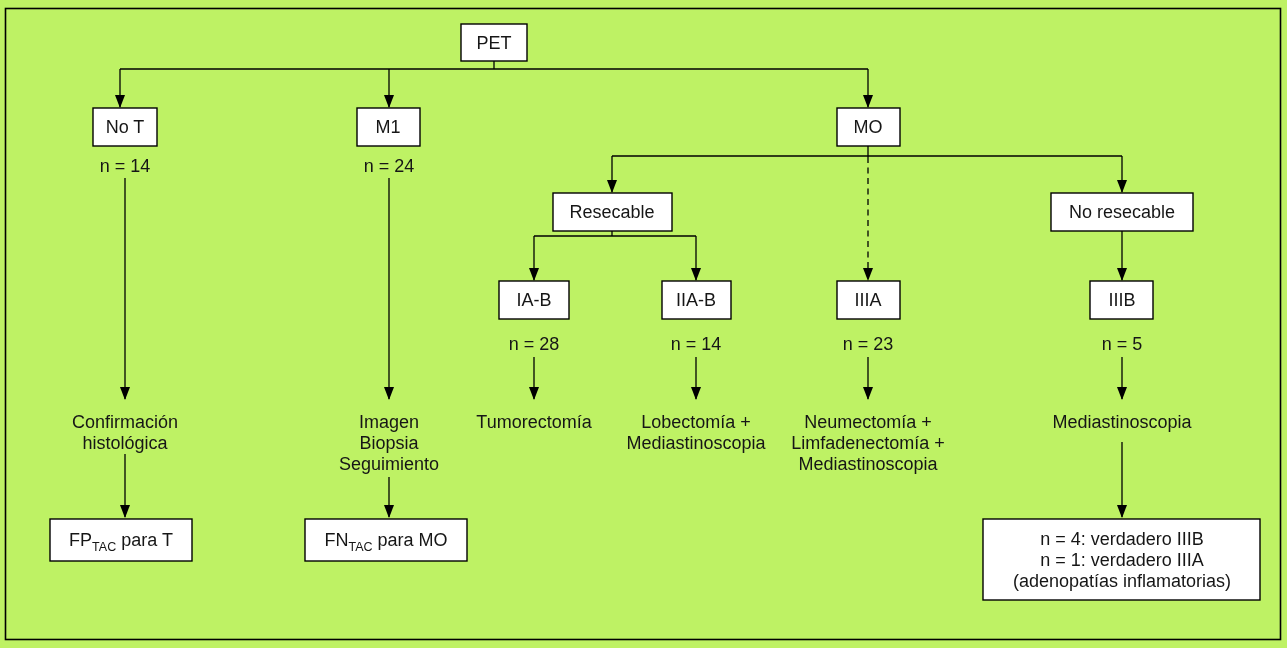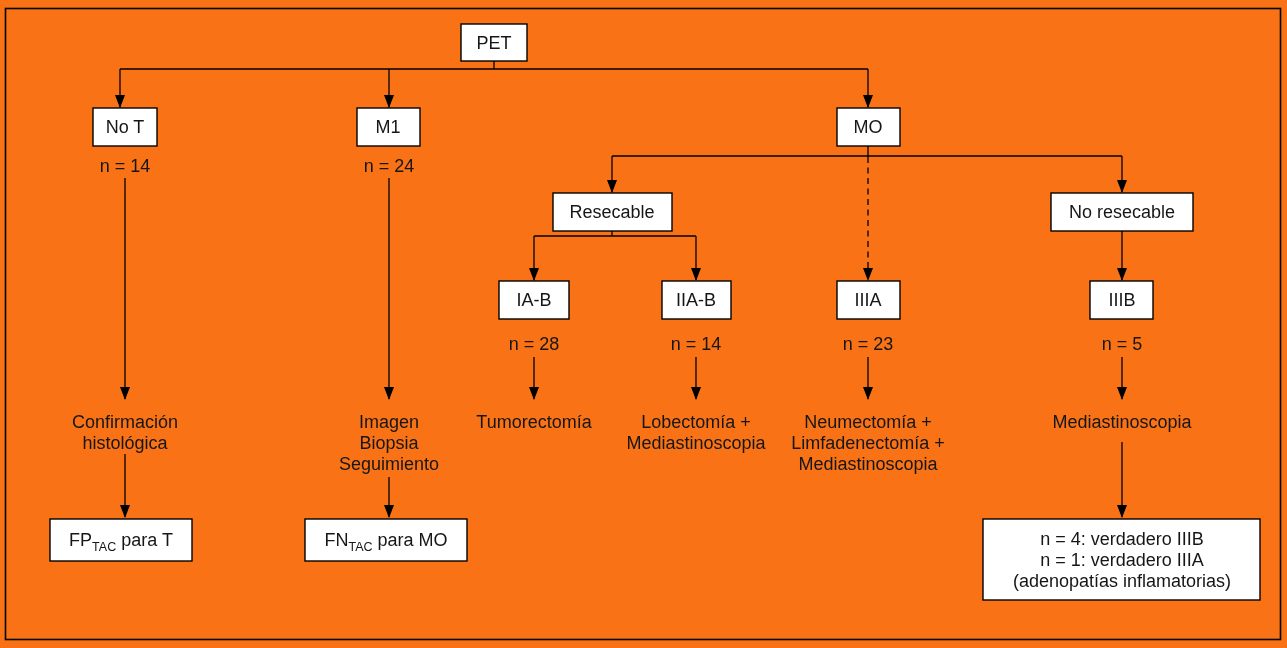--- a/index.html
+++ b/index.html
@@ -1,16 +1,16 @@
 <!DOCTYPE html>
 <html><head>
 <meta charset="utf-8">
 <style>
   html,body{margin:0;padding:0;background:#ffffff;}
-  .stage{position:relative;width:1287px;height:648px;background:#f97316;overflow:hidden;
+  .stage{position:relative;width:1287px;height:648px;background:#bef264;overflow:hidden;
          font-family:"Liberation Sans",sans-serif;}
   svg text{font-family:"Liberation Sans",sans-serif;font-size:18px;fill:#161616;}
   svg .sub{font-size:12.5px;}
   svg .boxrect{fill:#ffffff;stroke:#000000;stroke-width:1.4;}
   svg .link{stroke:#000000;stroke-width:1.3;fill:none;}
   svg .dashed{stroke-dasharray:6 4.5;}
   svg .frame{fill:none;stroke:#000000;stroke-width:1.6;}
 </style>
 </head>
 <body>

